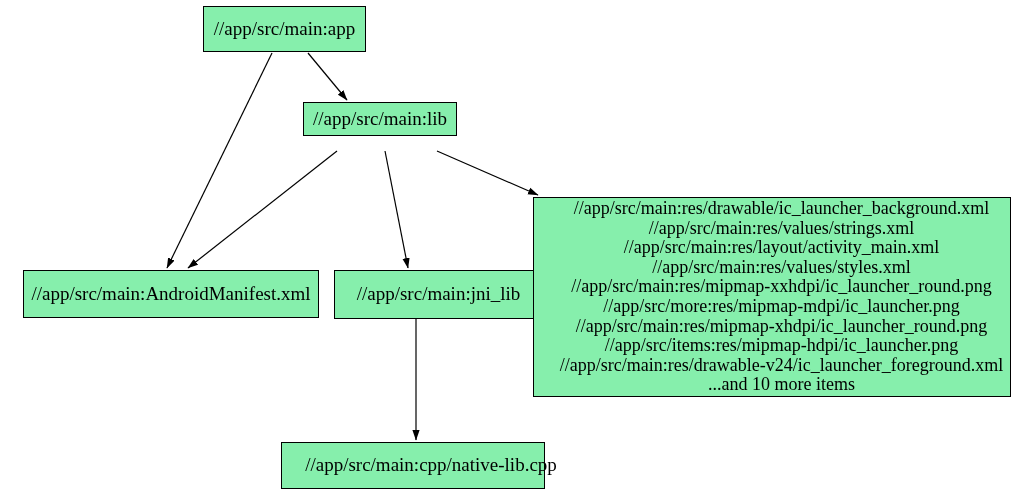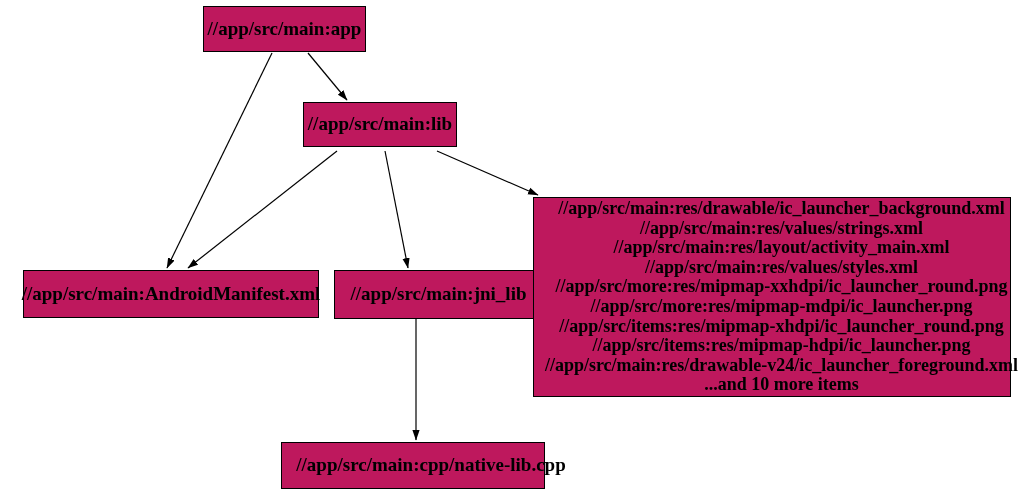--- a/index.html
+++ b/index.html
@@ -17,38 +17,37 @@
   .edge-layer {
     position: absolute;
     left: 0; top: 0;
     width: 1018px; height: 496px;
   }
   .edge { stroke: #000000; stroke-width: 1.2; }
 
   .node {
     position: absolute;
     border: 1.2px solid #000000;
-    background: #be185d;
+    background: #86efac;
     display: flex;
     align-items: center;
     justify-content: center;
     font-size: 19px;
     line-height: 1.1;
     white-space: nowrap;
     text-align: center;
-    font-weight: bold;
   }
   .node-multi {
     flex-direction: column;
     font-size: 18px;
   }
   .node-multi div { line-height: 19.6px; white-space: nowrap; }
 
   .n-app       { left: 203px; top: 6px;   width: 163px; height: 46px; }
-  .n-lib       { left: 303px; top: 102px; width: 154px; height: 45px; }
+  .n-lib       { left: 303px; top: 102px; width: 154px; height: 34px; }
   .n-manifest  { left: 6px;   top: 270px; width: 296px; height: 48px; margin-left: 17px; }
   .n-jni-lib   { left: 334px; top: 270px; width: 209px; height: 49px; }
   .n-resources { left: 533px; top: 197px; width: 478px; height: 200px; padding-left: 19px; }
   .n-native    { left: 281px; top: 442px; width: 264px; height: 47px; padding-left: 36px; }
 </style>
 </head>
 <body>
 
 <div class="canvas">
 
@@ -72,23 +71,23 @@
 
   <div class="node n-manifest">//app/src/main:AndroidManifest.xml</div>
 
   <div class="node n-jni-lib">//app/src/main:jni_lib</div>
 
   <div class="node node-multi n-resources">
       <div>//app/src/main:res/drawable/ic_launcher_background.xml</div>
       <div>//app/src/main:res/values/strings.xml</div>
       <div>//app/src/main:res/layout/activity_main.xml</div>
       <div>//app/src/main:res/values/styles.xml</div>
-      <div>//app/src/more:res/mipmap-xxhdpi/ic_launcher_round.png</div>
+      <div>//app/src/main:res/mipmap-xxhdpi/ic_launcher_round.png</div>
       <div>//app/src/more:res/mipmap-mdpi/ic_launcher.png</div>
-      <div>//app/src/items:res/mipmap-xhdpi/ic_launcher_round.png</div>
+      <div>//app/src/main:res/mipmap-xhdpi/ic_launcher_round.png</div>
       <div>//app/src/items:res/mipmap-hdpi/ic_launcher.png</div>
       <div>//app/src/main:res/drawable-v24/ic_launcher_foreground.xml</div>
       <div>...and 10 more items</div>
     </div>
 
   <div class="node n-native">//app/src/main:cpp/native-lib.cpp</div>
 
 </div>
 
 </body></html>

